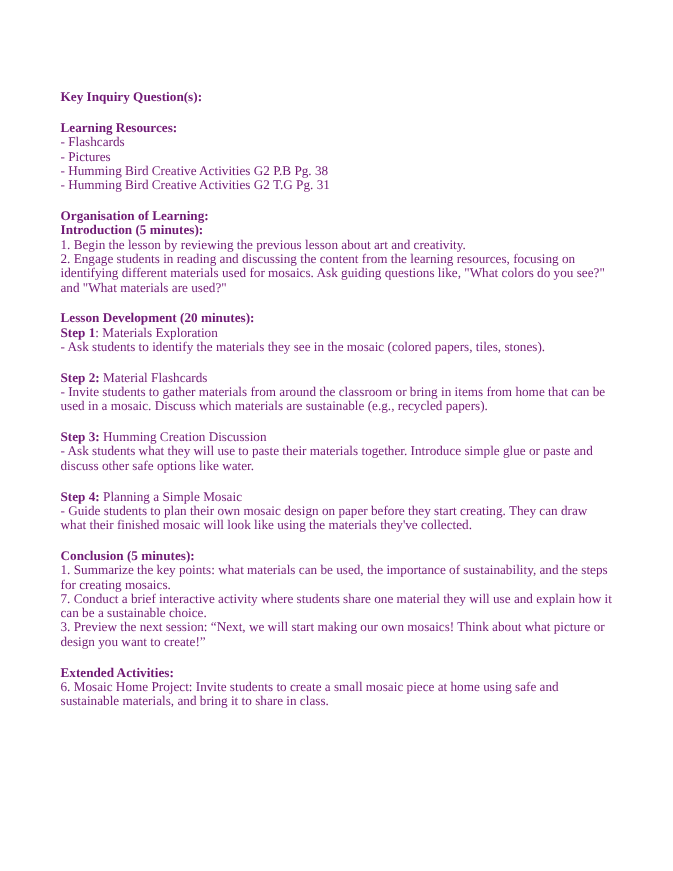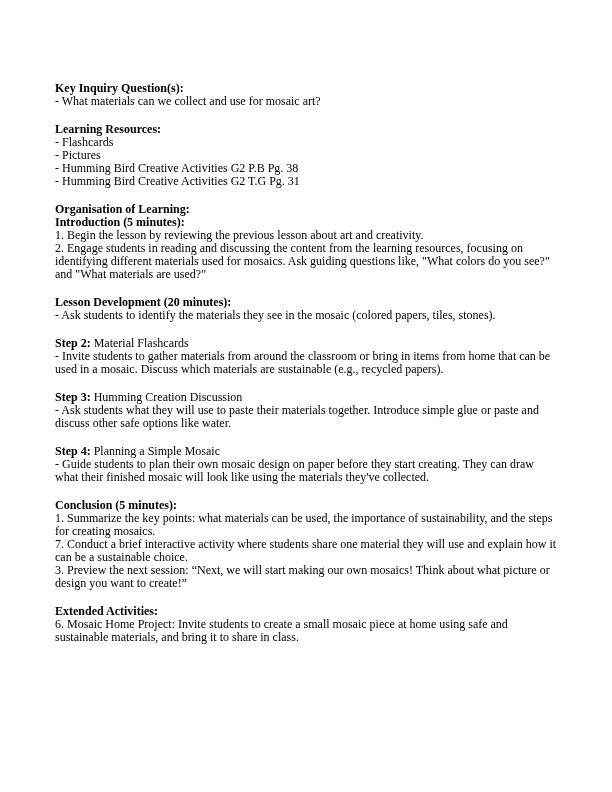--- a/index.html
+++ b/index.html
@@ -9,21 +9,21 @@
   }
   .page {
     position: relative;
     width: 612px;
     height: 648px;
     background: #ffffff;
     overflow: hidden;
     font-family: "Liberation Serif", serif;
     font-size: 12px;
     line-height: 13px;
-    color: #000000;
+    color: #701a75;
   }
   .content {
     position: absolute;
     left: 55px;
     top: 82px;
     width: 503px;
   }
   .section {
     margin: 0 0 15px 0;
   }
@@ -39,21 +39,20 @@
   }
 </style>
 </head>
 <body>
 
 <div class="page">
   <div class="content" id="doc-content">
   <section class="section">
     <div class="heading">Key Inquiry Question(s):</div>
 
-  <p class="line"><span class="text">- What materials can we collect and use for mosaic art?</span></p>
 </section>
 
   <section class="section">
     <div class="heading">Learning Resources:</div>
 
   <p class="line"><span class="text">- Flashcards</span></p>
 
   <p class="line"><span class="text">- Pictures</span></p>
 
   <p class="line"><span class="text">- Humming Bird Creative Activities G2 P.B Pg. 38</span></p>
@@ -67,20 +66,21 @@
   <p class="line"><span class="bold">Introduction (5 minutes):</span><span class="text"></span></p>
 
   <p class="line"><span class="text">1. Begin the lesson by reviewing the previous lesson about art and creativity.</span></p>
 
   <p class="line"><span class="text">2. Engage students in reading and discussing the content from the learning resources, focusing on identifying different materials used for mosaics. Ask guiding questions like, "What colors do you see?" and "What materials are used?"</span></p>
 </section>
 
   <section class="section">
     <div class="heading">Lesson Development (20 minutes):</div>
 
+  <p class="line"><span class="bold">Step 1</span><span class="text">: Materials Exploration</span></p>
 
 
   <p class="line"><span class="text">- Ask students to identify the materials they see in the mosaic (colored papers, tiles, stones).</span></p>
 </section>
 
   <section class="section">
 
   <p class="line"><span class="bold">Step 2:</span><span class="text"> Material Flashcards</span></p>
 
   <p class="line"><span class="text">- Invite students to gather materials from around the classroom or bring in items from home that can be used in a mosaic. Discuss which materials are sustainable (e.g., recycled papers).</span></p>

